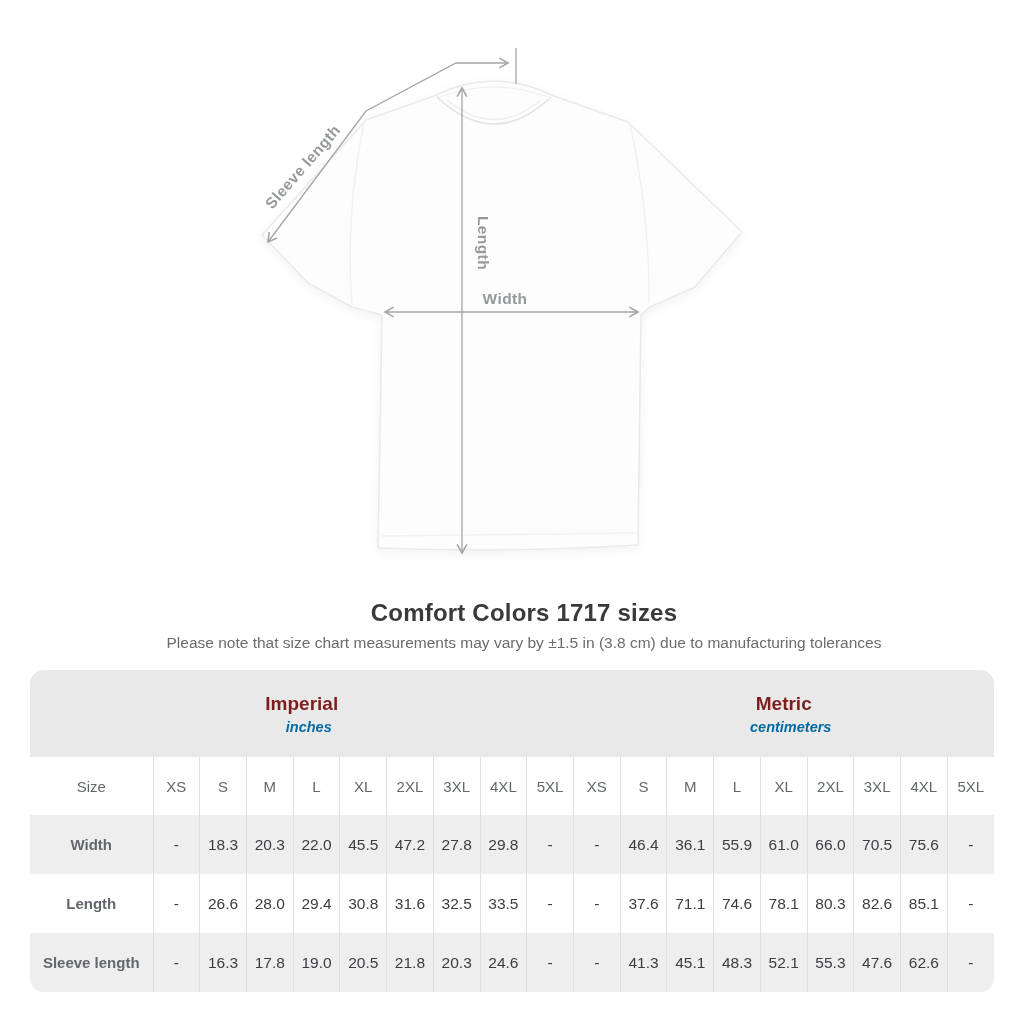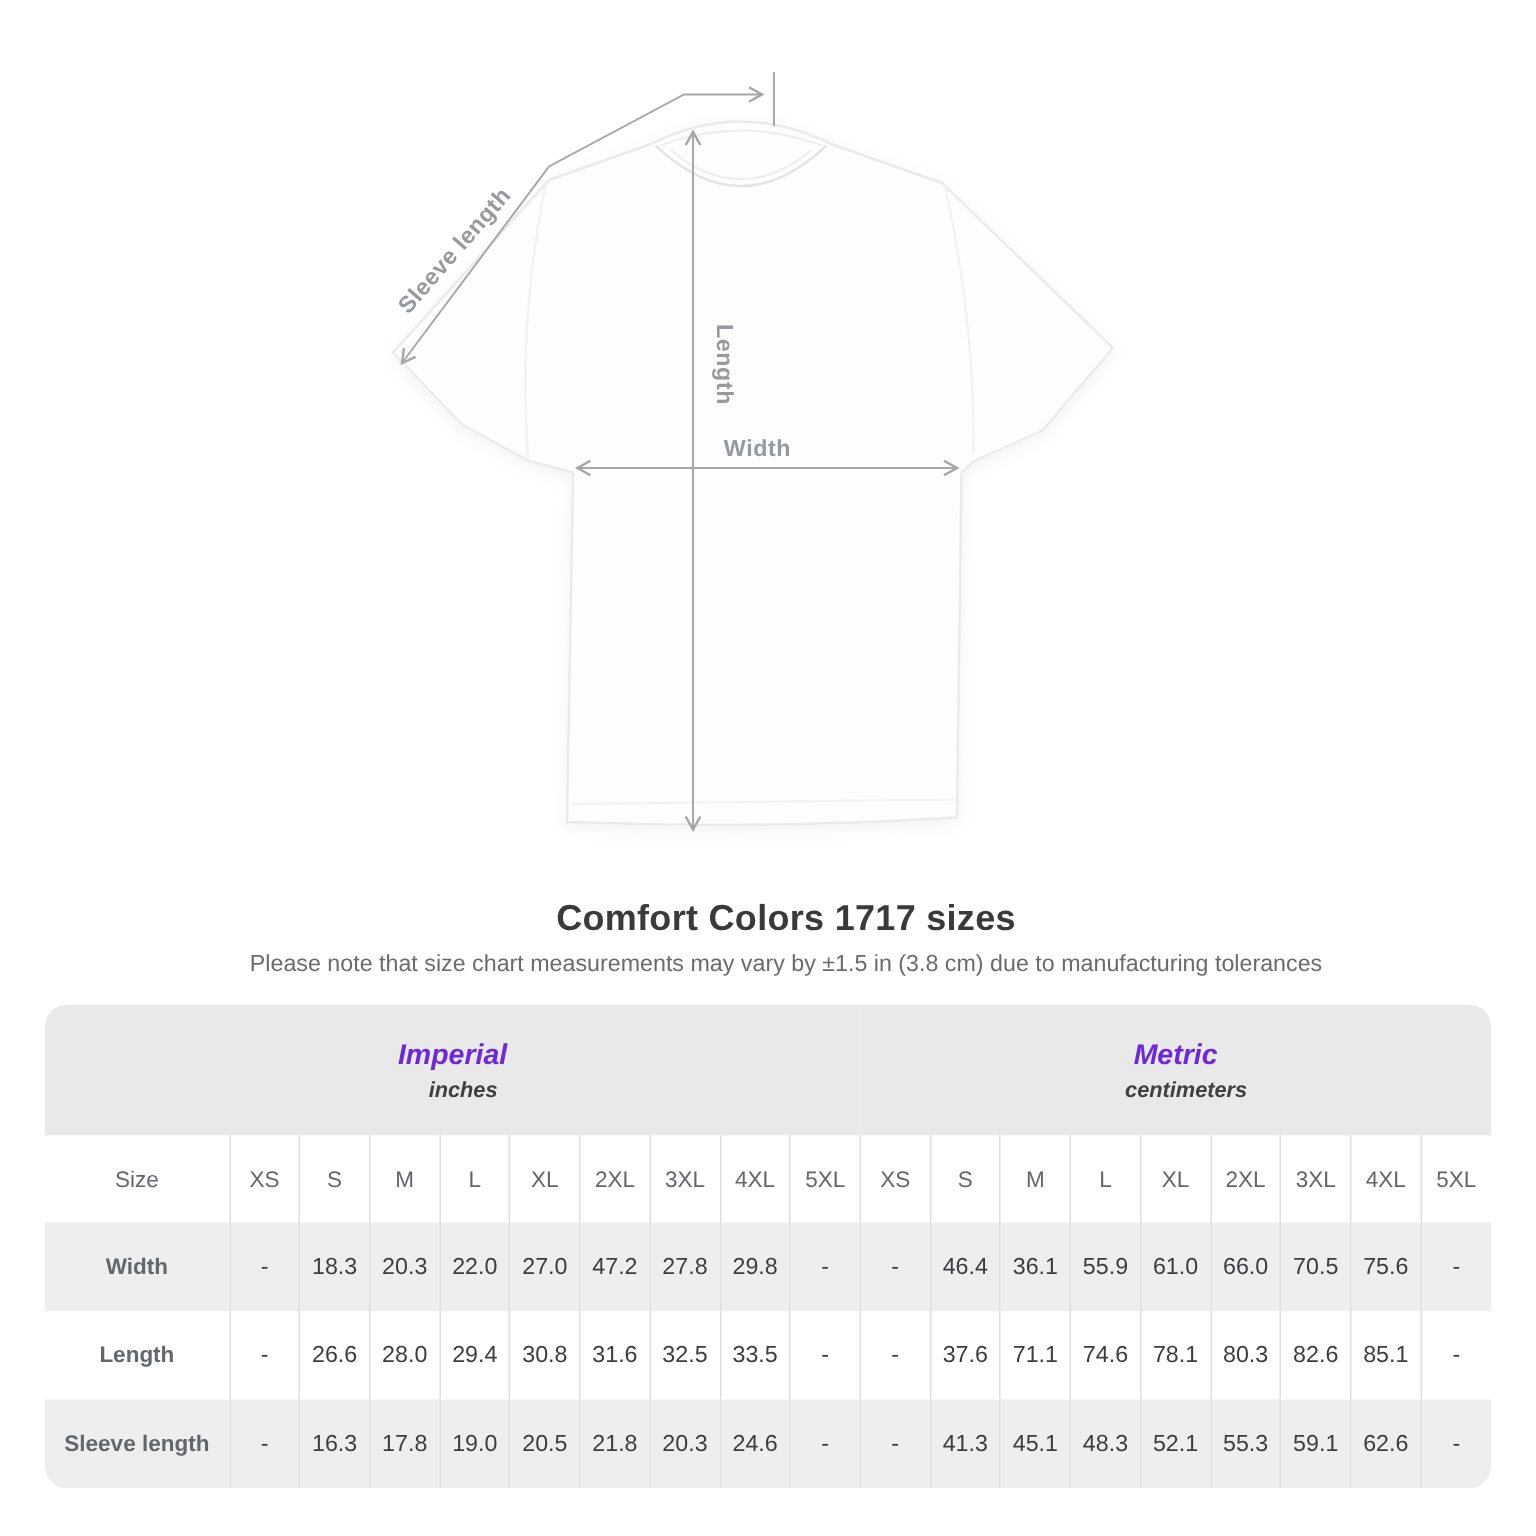--- a/index.html
+++ b/index.html
@@ -21,22 +21,22 @@
   
   .table-wrap{
     position:absolute;top:670px;left:30px;width:964px;height:322px;
     border-radius:14px;overflow:hidden;background:#ffffff;
   }
   table.sizes{border-collapse:collapse;table-layout:fixed;width:964px;}
   table.sizes th,table.sizes td{
     text-align:center;vertical-align:middle;padding:0;
   }
   tr.band th{background:#e9e9ea;height:87px;}
-  .band-title{font-size:19px;font-weight:bold;font-style:italic;color:#6d28d9;}
-  .band-unit{font-size:14.5px;font-style:italic;color:#404040;margin-top:4px;margin-left:14px;}
+  .band-title{font-size:19px;font-weight:bold;color:#7f1d1d;}
+  .band-unit{font-size:14.5px;font-style:italic;color:#0369a1;margin-top:4px;margin-left:14px;}
   tr.size-row th{height:58px;background:#ffffff;font-size:15px;font-weight:normal;color:#63676c;}
   tbody tr{height:59px;background:#ffffff;}
   tbody tr.shade{background:#eeeeef;}
   tbody th{font-size:15px;font-weight:bold;color:#63676c;}
   tbody td{font-size:15.5px;color:#3b3d40;}
   tr.size-row > *:not(:first-child),
   tbody tr > *:not(:first-child){border-left:1px solid #dfdfe1;}
 </style>
 </head>
 <body>
@@ -150,21 +150,21 @@
           <th>5XL</th>
         </tr>
     </thead>
     <tbody>
         <tr class="shade">
           <th>Width</th>
           <td>-</td>
           <td>18.3</td>
           <td>20.3</td>
           <td>22.0</td>
-          <td>27.0</td>
+          <td>45.5</td>
           <td>47.2</td>
           <td>27.8</td>
           <td>29.8</td>
           <td>-</td>
           <td>-</td>
           <td>46.4</td>
           <td>36.1</td>
           <td>55.9</td>
           <td>61.0</td>
           <td>66.0</td>
@@ -203,19 +203,19 @@
           <td>21.8</td>
           <td>20.3</td>
           <td>24.6</td>
           <td>-</td>
           <td>-</td>
           <td>41.3</td>
           <td>45.1</td>
           <td>48.3</td>
           <td>52.1</td>
           <td>55.3</td>
-          <td>59.1</td>
+          <td>47.6</td>
           <td>62.6</td>
           <td>-</td>
         </tr>
       </tbody>
   </table>
 </div>
 
 </body></html>

